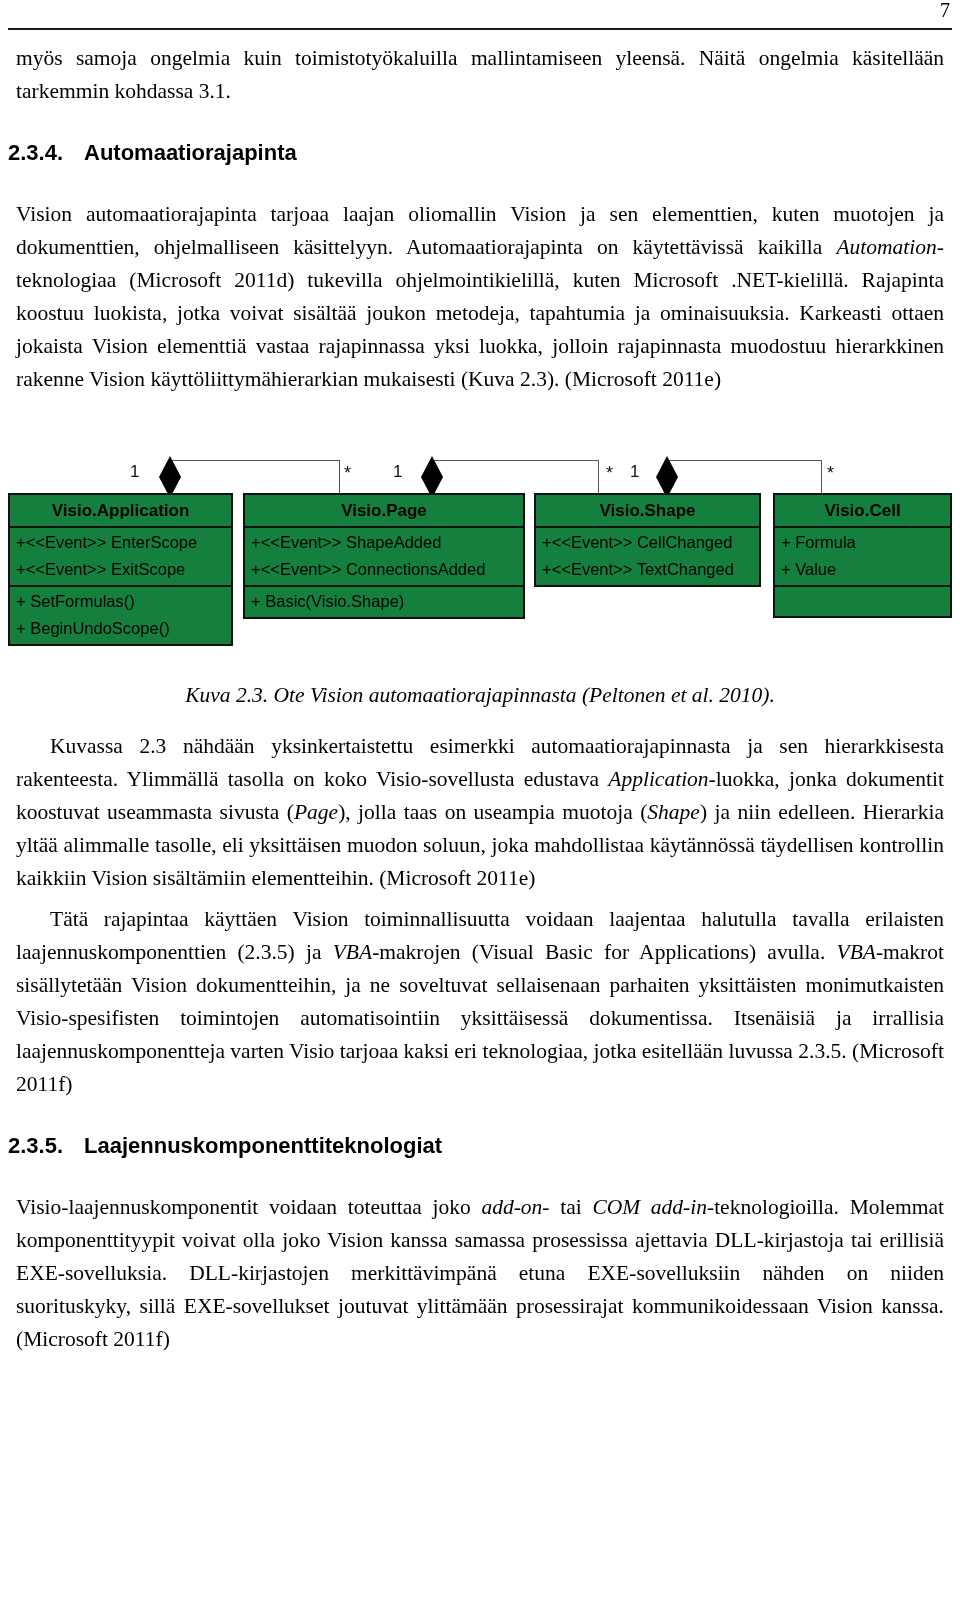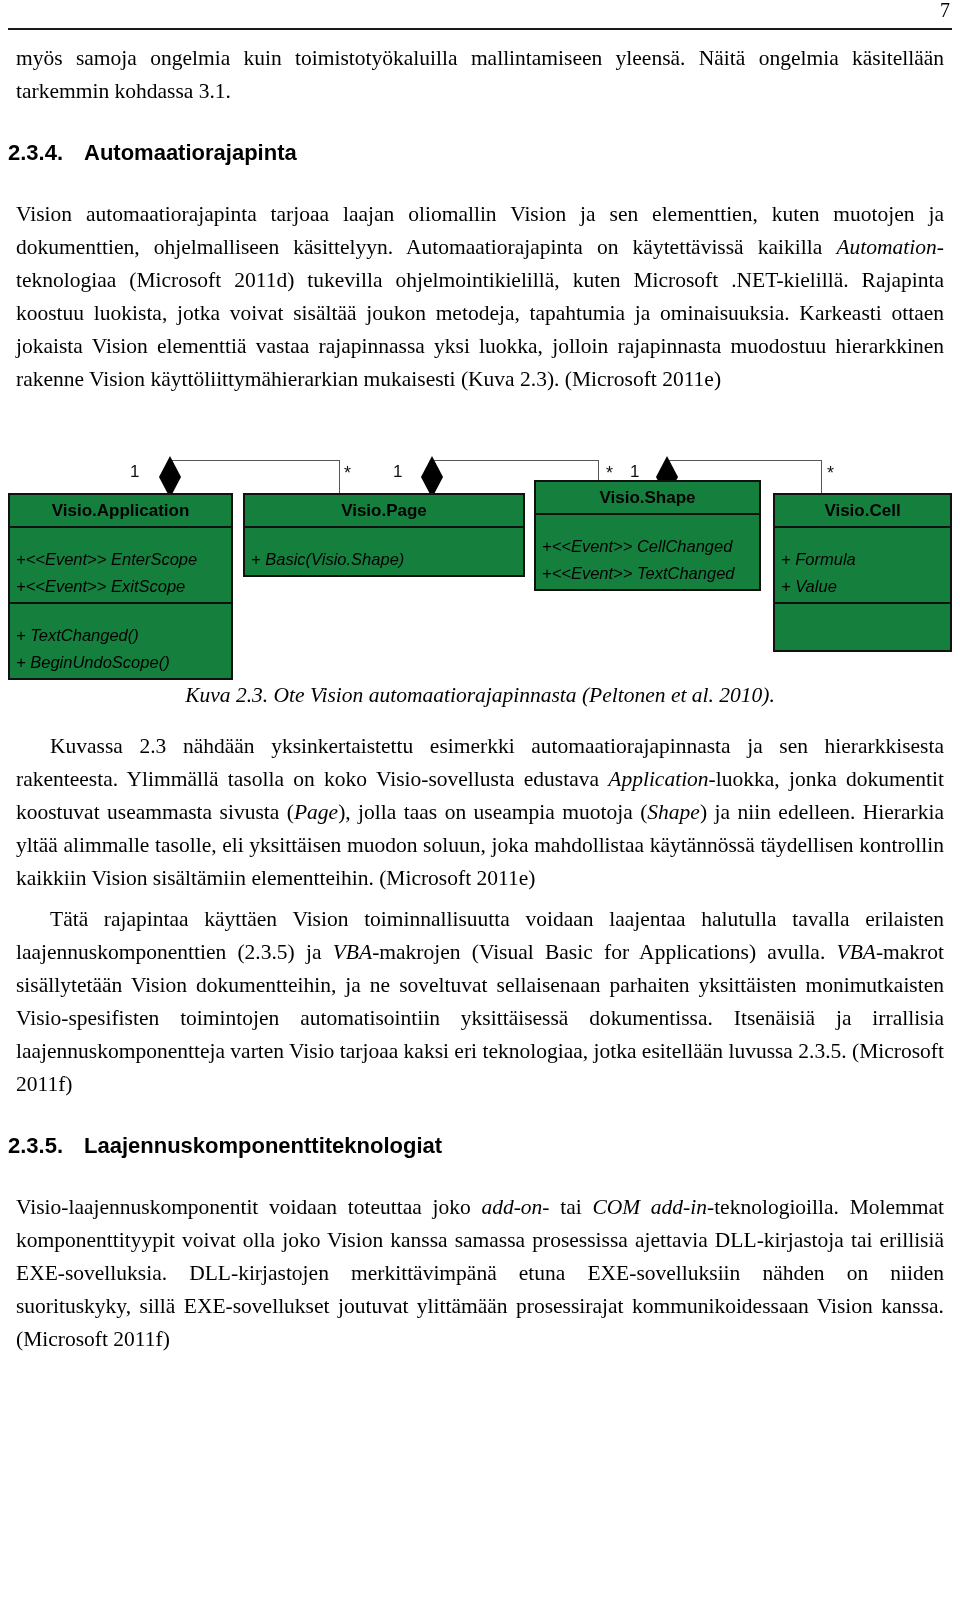--- a/index.html
+++ b/index.html
@@ -97,22 +97,21 @@
     text-align: center;
     font-weight: bold;
     font-size: 17px;
     line-height: 29px;
     padding: 1px 0 1px 0;
     border-bottom: 2px solid #111111;
     white-space: nowrap;
   }
   .uml-compartment {
     border-bottom: 2px solid #111111;
-    padding: 18px 0 2px 0;
-    font-style: italic;
+    padding: 1px 0 2px 0;
   }
   .uml-compartment:last-child { border-bottom: none; }
   .uml-compartment.empty { height: 26px; }
   .uml-row {
     font-size: 16.5px;
     line-height: 27px;
     padding-left: 6px;
     white-space: nowrap;
     overflow: visible;
   }
@@ -212,33 +211,37 @@
     <div class="mult" style="left:622px; top:25px;">1</div>
     <div class="mult star" style="left:819px; top:27px;">*</div>
 
     <div class="uml-box" style="left:0px; top:55px; width:225px;">
       <div class="uml-title">Visio.Application</div>
       <div class="uml-compartment">
         <div class="uml-row">+&lt;&lt;Event&gt;&gt; EnterScope</div>
         <div class="uml-row">+&lt;&lt;Event&gt;&gt; ExitScope</div>
       </div>
       <div class="uml-compartment">
-        <div class="uml-row">+ TextChanged()</div>
+        <div class="uml-row">+ SetFormulas()</div>
         <div class="uml-row">+ BeginUndoScope()</div>
       </div>
     </div>
 
     <div class="uml-box" style="left:235px; top:55px; width:282px;">
       <div class="uml-title">Visio.Page</div>
       <div class="uml-compartment">
+        <div class="uml-row">+&lt;&lt;Event&gt;&gt; ShapeAdded</div>
+        <div class="uml-row">+&lt;&lt;Event&gt;&gt; ConnectionsAdded</div>
+      </div>
+      <div class="uml-compartment">
         <div class="uml-row">+ Basic(Visio.Shape)</div>
       </div>
     </div>
 
-    <div class="uml-box" style="left:526px; top:42px; width:227px;">
+    <div class="uml-box" style="left:526px; top:55px; width:227px;">
       <div class="uml-title">Visio.Shape</div>
       <div class="uml-compartment">
         <div class="uml-row">+&lt;&lt;Event&gt;&gt; CellChanged</div>
         <div class="uml-row">+&lt;&lt;Event&gt;&gt; TextChanged</div>
       </div>
     </div>
 
     <div class="uml-box" style="left:765px; top:55px; width:179px;">
       <div class="uml-title">Visio.Cell</div>
       <div class="uml-compartment">

